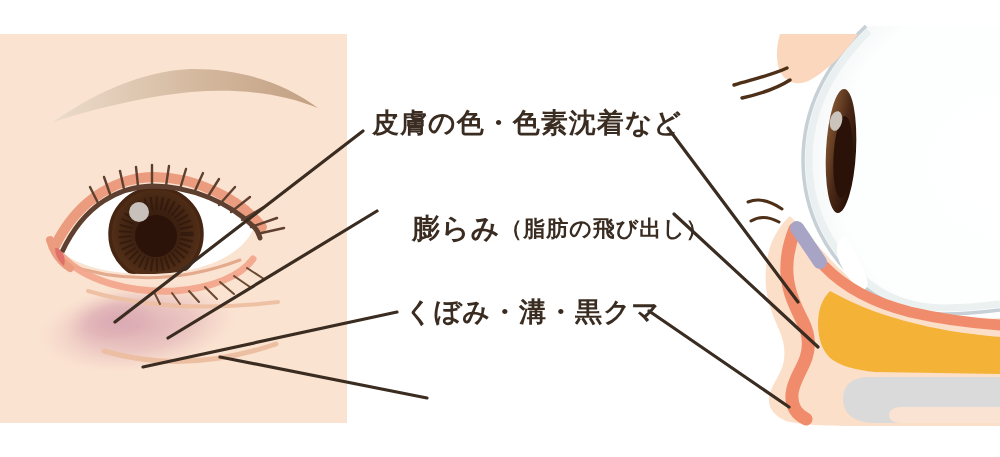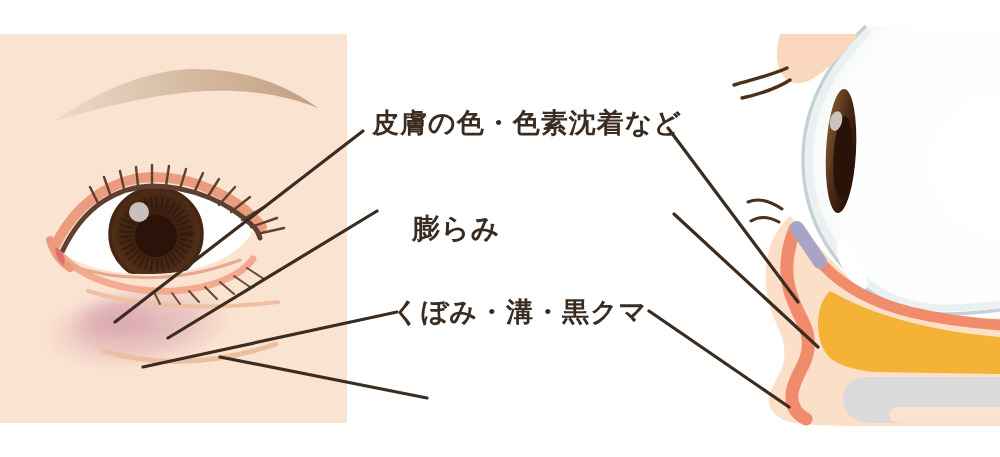--- a/index.html
+++ b/index.html
@@ -180,17 +180,18 @@
       <line x1="668" y1="128" x2="798" y2="302"></line>
       <line x1="674" y1="214" x2="818" y2="347"></line>
       <line x1="649" y1="311" x2="789" y2="407"></line>
     </g>
   </svg>
 
   <div class="label lbl-main" style="left:372px;top:104px;">皮膚の色・色素沈着など</div>
 
   <div class="label" style="left:381px;top:210px;margin-left:31px;">
     <span class="lbl-big">膨らみ</span>
+      <span class="lbl-sub">（脂肪の飛び出し）</span>
   </div>
 
-  <div class="label lbl-main" style="left:392px;top:293px;">くぼみ・溝・黒クマ</div>
+  <div class="label lbl-main" style="left:405px;top:293px;">くぼみ・溝・黒クマ</div>
 
 </div>
 
 </body></html>

